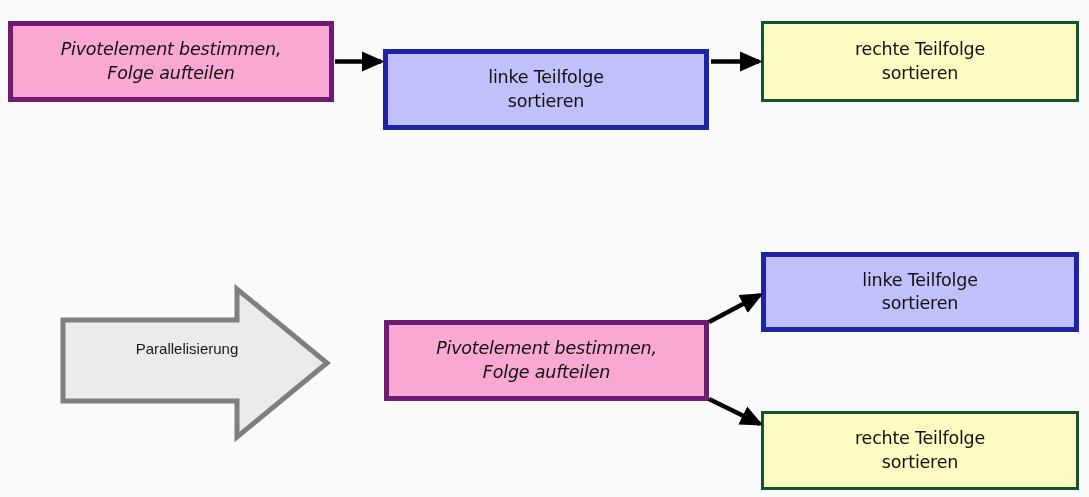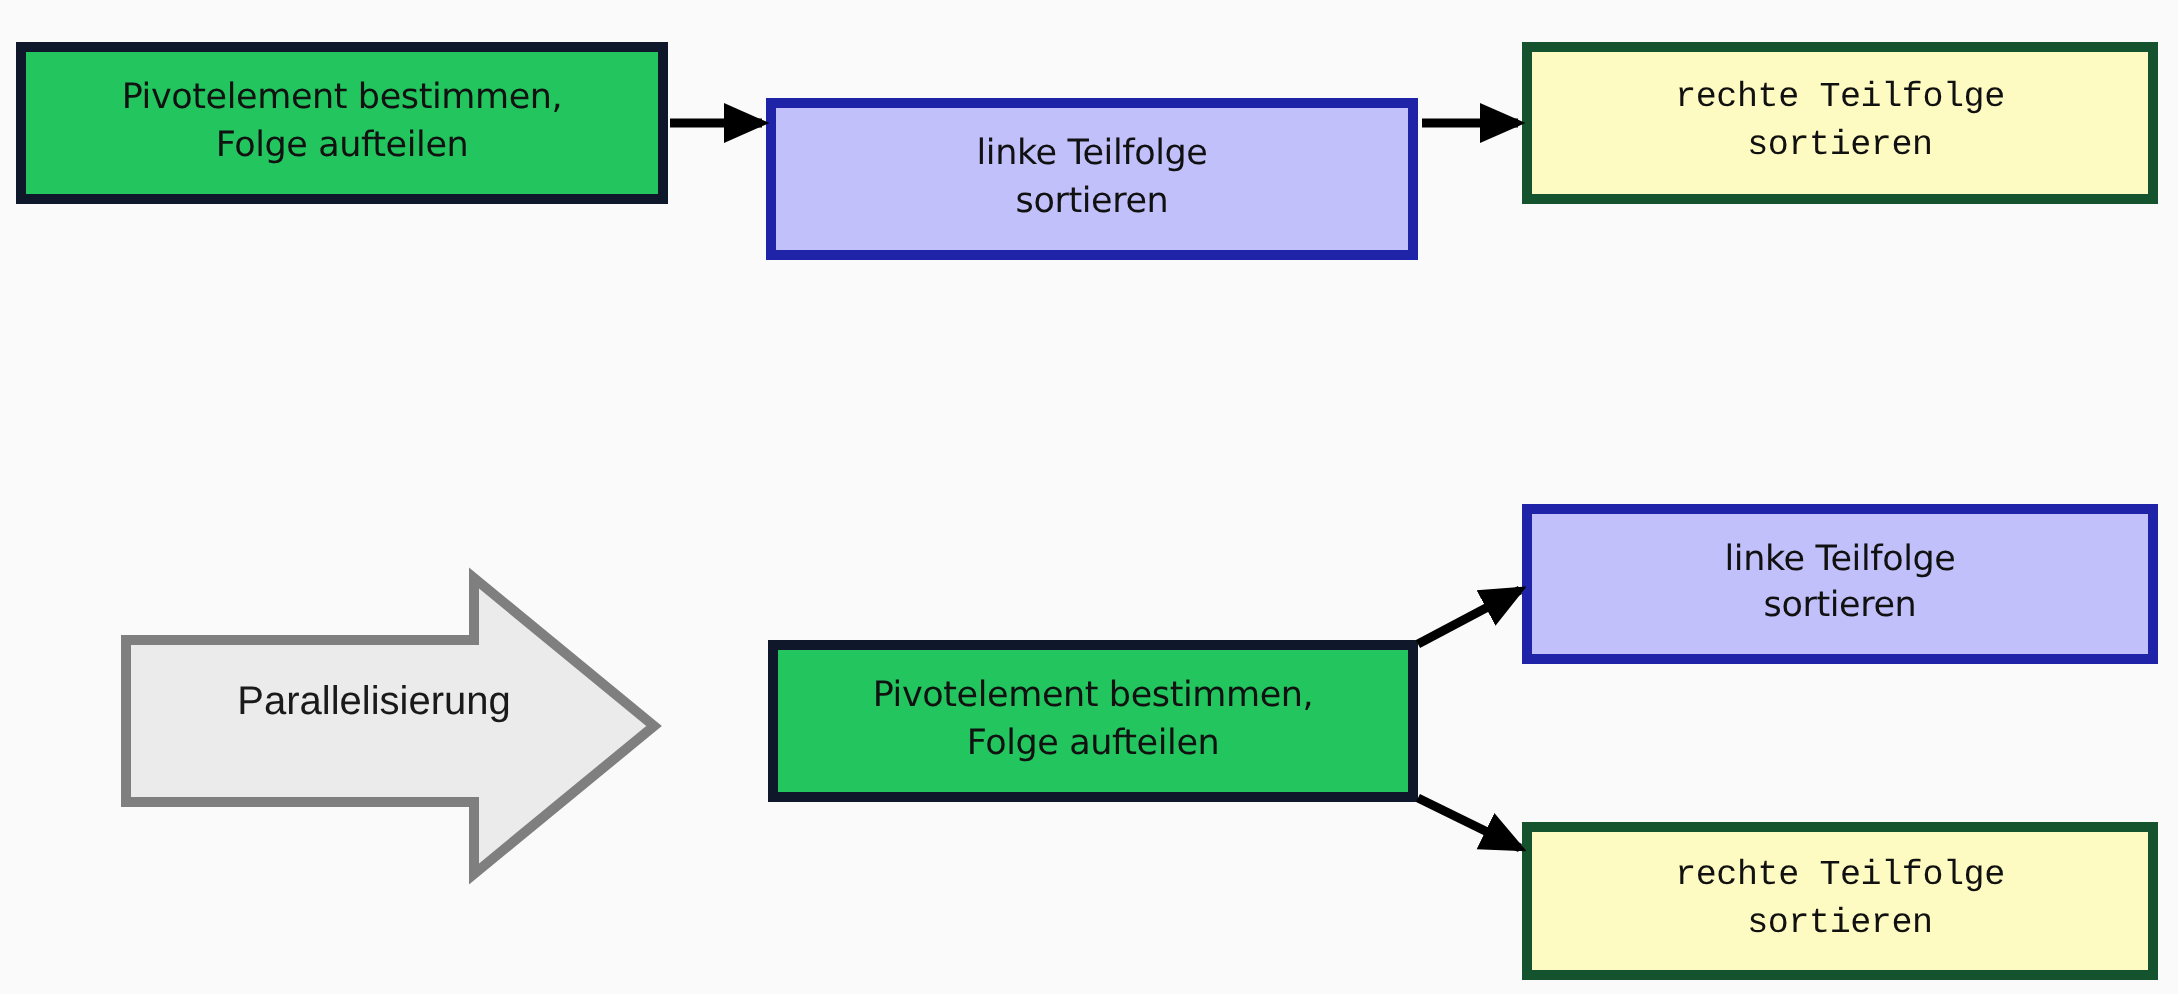--- a/index.html
+++ b/index.html
@@ -23,32 +23,32 @@
     justify-content: center;
     text-align: center;
     line-height: 1.32;
     color: #111111;
     font-family: "DejaVu Sans", sans-serif;
     font-size: 17.5px;
     letter-spacing: -0.2px;
     white-space: pre-line;
   }
   .node-red {
-    background: #22c55e;
-    border: 5px solid #0f172a;
+    background: #f9a8d4;
+    border: 5px solid #701a75;
+    font-style: italic;
   }
   .node-blue {
     background: #C1C0FA;
     border: 5px solid #1F23A8;
     margin-top: 28px;
   }
   .node-yellow {
     background: #FEFBC2;
-    border: 5px solid #14532d;
-    font-family: Liberation Mono, monospace;
+    border: 3px solid #14532d;
   }
   .edge-svg {
     position: absolute;
     left: 0;
     top: 0;
     width: 1089px;
     height: 497px;
     overflow: visible;
     pointer-events: none;
   }
@@ -60,21 +60,21 @@
     height: 162px;
     overflow: visible;
   }
   .big-arrow-label {
     position: absolute;
     left: 62px;
     top: 340px;
     width: 250px;
     text-align: center;
     font-family: "Liberation Sans", sans-serif;
-    font-size: 20px;
+    font-size: 15px;
     color: #1a1a1a;
   }
 </style>
 </head>
 <body>
 
 <div id="canvas">
 
   <div class="node node-red" style="left:8px; top:21px; width:326px; height:81px;">Pivotelement bestimmen,
 Folge aufteilen</div>

